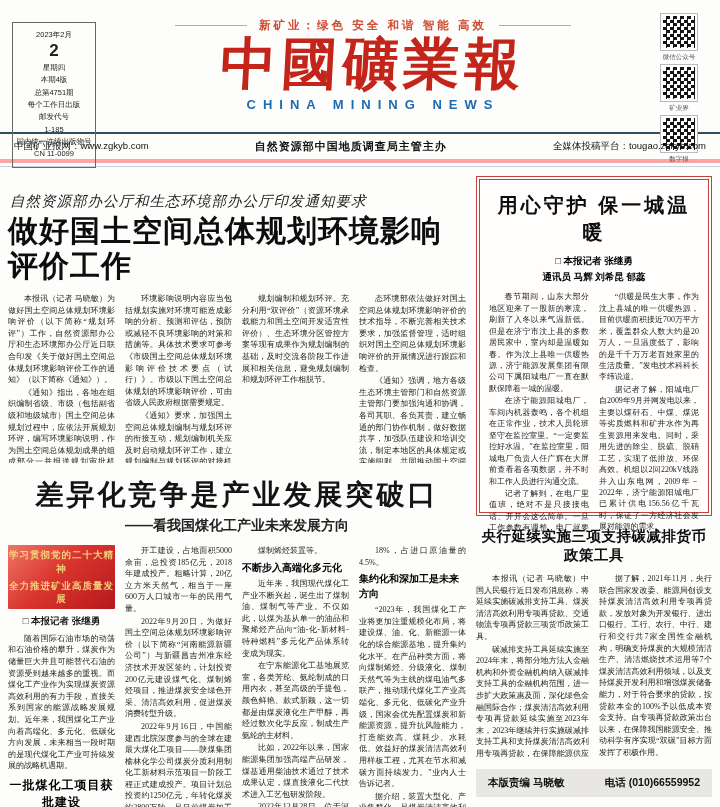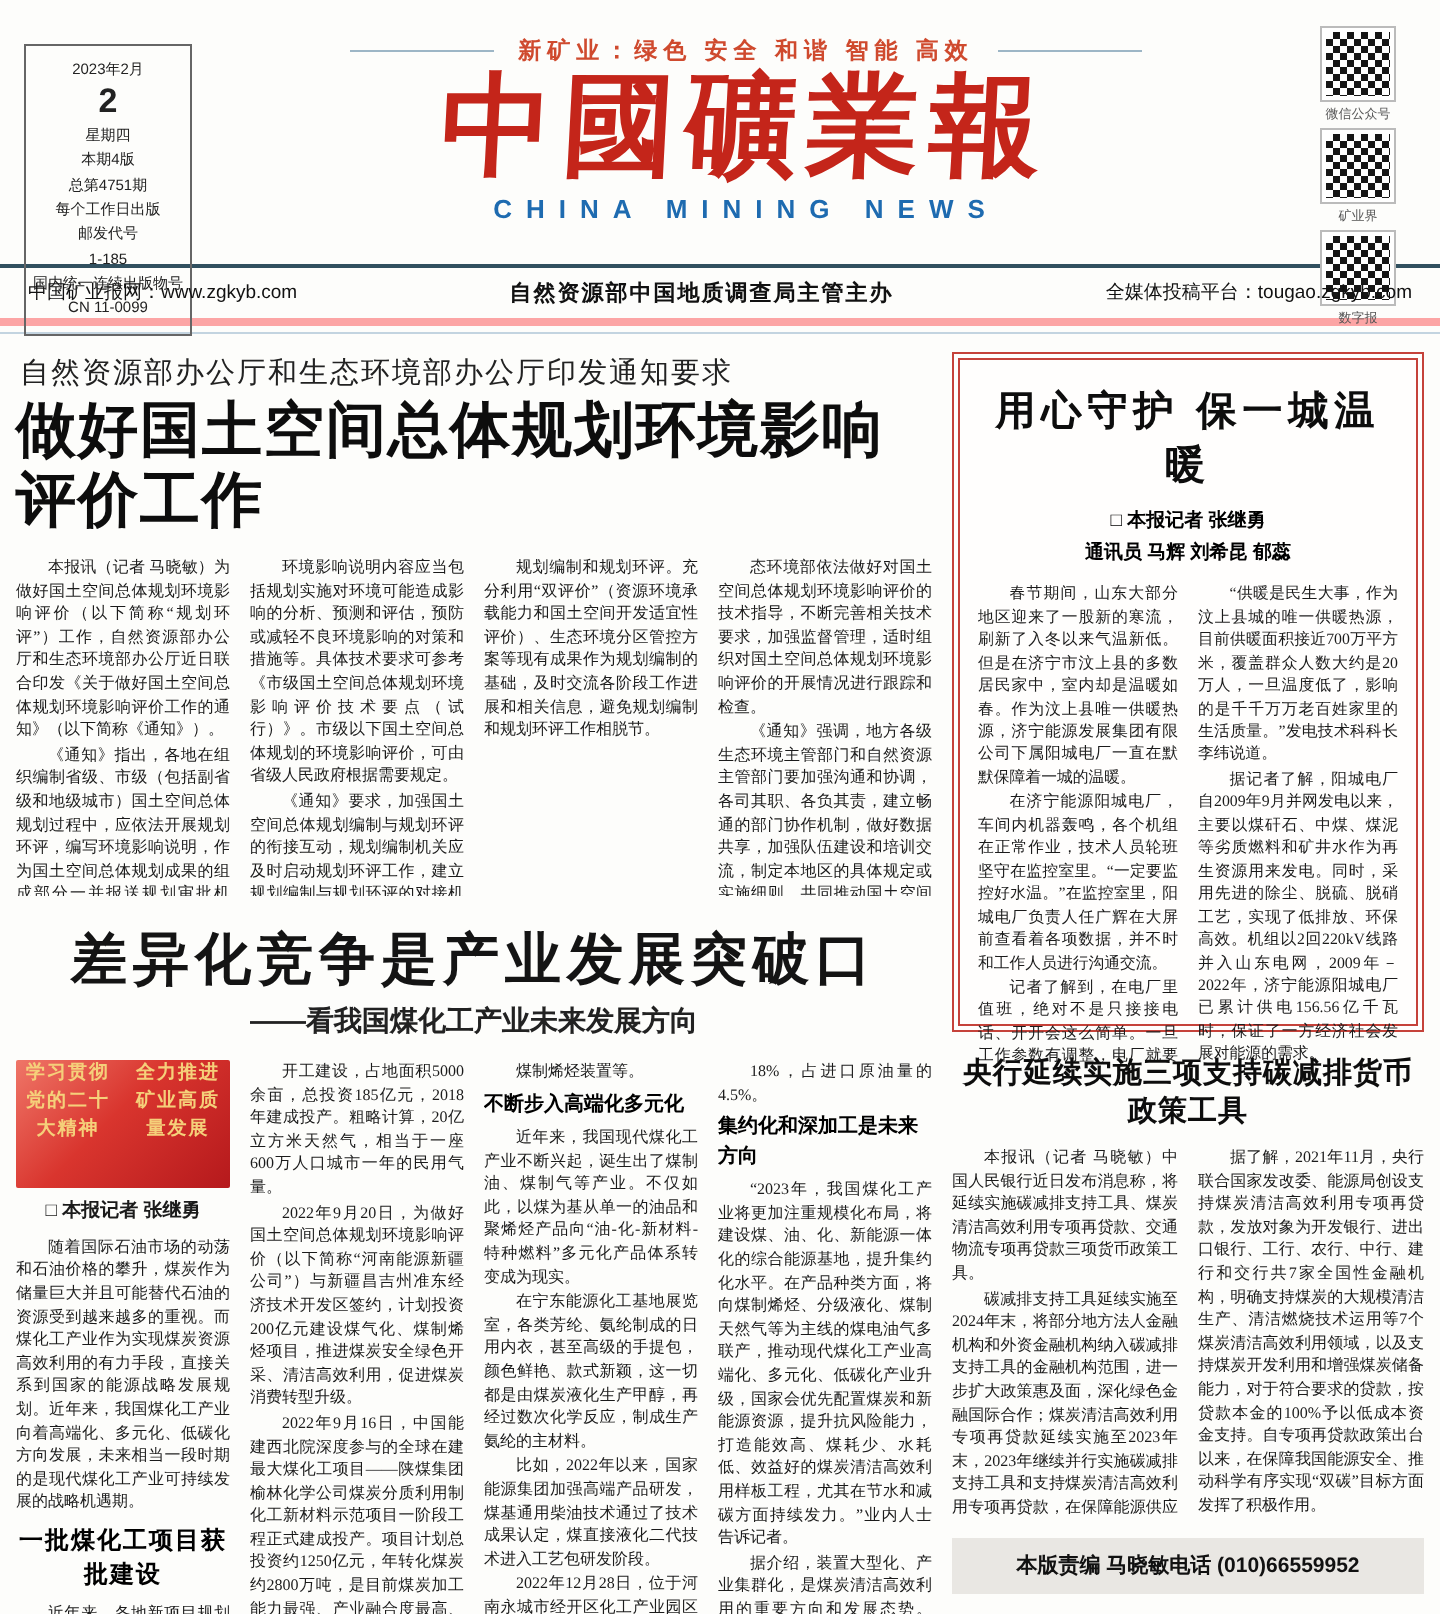--- a/index.html
+++ b/index.html
@@ -36,50 +36,50 @@
   .cols{display:flex;gap:10px;}
   .col{flex:1;min-width:0;overflow:hidden;text-align:justify;font-size:8px;line-height:1.45;color:#1b1b1b;}
   .tx.p{text-indent:2em;margin:0 0 1px;}
   .tx.h2{font-weight:bold;font-size:10px;margin:4px 0 3px;text-align:left;color:#000;
          font-family:"Liberation Sans",sans-serif;}
   .tx.h2b{font-weight:bold;font-size:12px;margin:5px 0 4px;text-align:center;color:#000;
           font-family:"Liberation Sans",sans-serif;letter-spacing:1px;}
   .tx.byline{text-align:center;font-weight:bold;font-size:9.5px;margin:5px 0;text-indent:0;
              font-family:"Liberation Sans",sans-serif;}
   
-  .kicker{font-size:14.5px;color:#222;letter-spacing:1px;margin:1px 0 3px 2px;font-family:"Liberation Sans",sans-serif;}
+  .kicker{font-size:14.5px;color:#222;letter-spacing:1px;margin:16px 0 3px 2px;font-family:"Liberation Sans",sans-serif;font-style:italic;}
   .headline1{font-size:30px;font-weight:900;letter-spacing:1px;color:#0d0d0d;line-height:1.15;
              margin:0 0 10px;font-family:"Liberation Sans",sans-serif;}
   .art1 .col{height:170px;}
   
   .art2{margin-top:13px;}
   .headline2{font-size:28px;font-weight:bold;text-align:center;letter-spacing:3px;color:#141414;
              font-family:"Liberation Sans",sans-serif;margin:0 0 3px;}
   .subtitle2{text-align:center;font-size:14px;font-weight:bold;margin:0 0 10px;color:#222;
              font-family:"Liberation Sans",sans-serif;}
   .art2 .col{height:368px;}
   .promo{height:64px;background:linear-gradient(135deg,#ef7668 0%,#d9352e 45%,#b5191c 100%);
-         display:flex;justify-content:center;gap:3px;margin-bottom:5px;border-radius:1px;}
+         display:flex;flex-direction:column;justify-content:center;gap:3px;margin-bottom:5px;border-radius:1px;}
   .promo span{color:#f5d07a;font-weight:bold;font-size:9.5px;text-align:center;letter-spacing:1px;
               font-family:"Liberation Sans",sans-serif;}
   
   .redbox{border:4px double #c5423a;padding:6px 9px 8px;height:340px;box-sizing:border-box;background:#fffefd;}
   .redbox-title{font-size:20px;font-weight:bold;text-align:center;letter-spacing:3px;margin:6px 0 7px;
                 color:#0d0d0d;font-family:"Liberation Sans",sans-serif;}
   .redbox .bylines{text-align:center;font-weight:bold;font-size:9.5px;line-height:1.7;
                    font-family:"Liberation Sans",sans-serif;}
   .redbox .cols{margin-top:6px;}
   .redbox .col{height:240px;font-size:7.9px;}
   
   .bank{margin-top:11px;}
   .bank-headline{font-size:14.5px;font-weight:bold;text-align:center;letter-spacing:0.5px;margin:0 0 8px;
                  color:#0d0d0d;font-family:"Liberation Sans",sans-serif;}
   .bank .col{height:186px;}
   
-  .page-footer{margin-top:10px;background:#e9e7e3;display:flex;justify-content:center;
+  .page-footer{margin-top:10px;background:#e9e7e3;display:flex;justify-content:space-between;
                padding:7px 12px;font-weight:bold;font-size:10.5px;font-family:"Liberation Sans",sans-serif;color:#111;}
 </style>
 </head>
 <body>
 
 <div class="page">
 
   <header class="masthead-row">
     <div class="datebox">
       <div>2023年2月</div>

